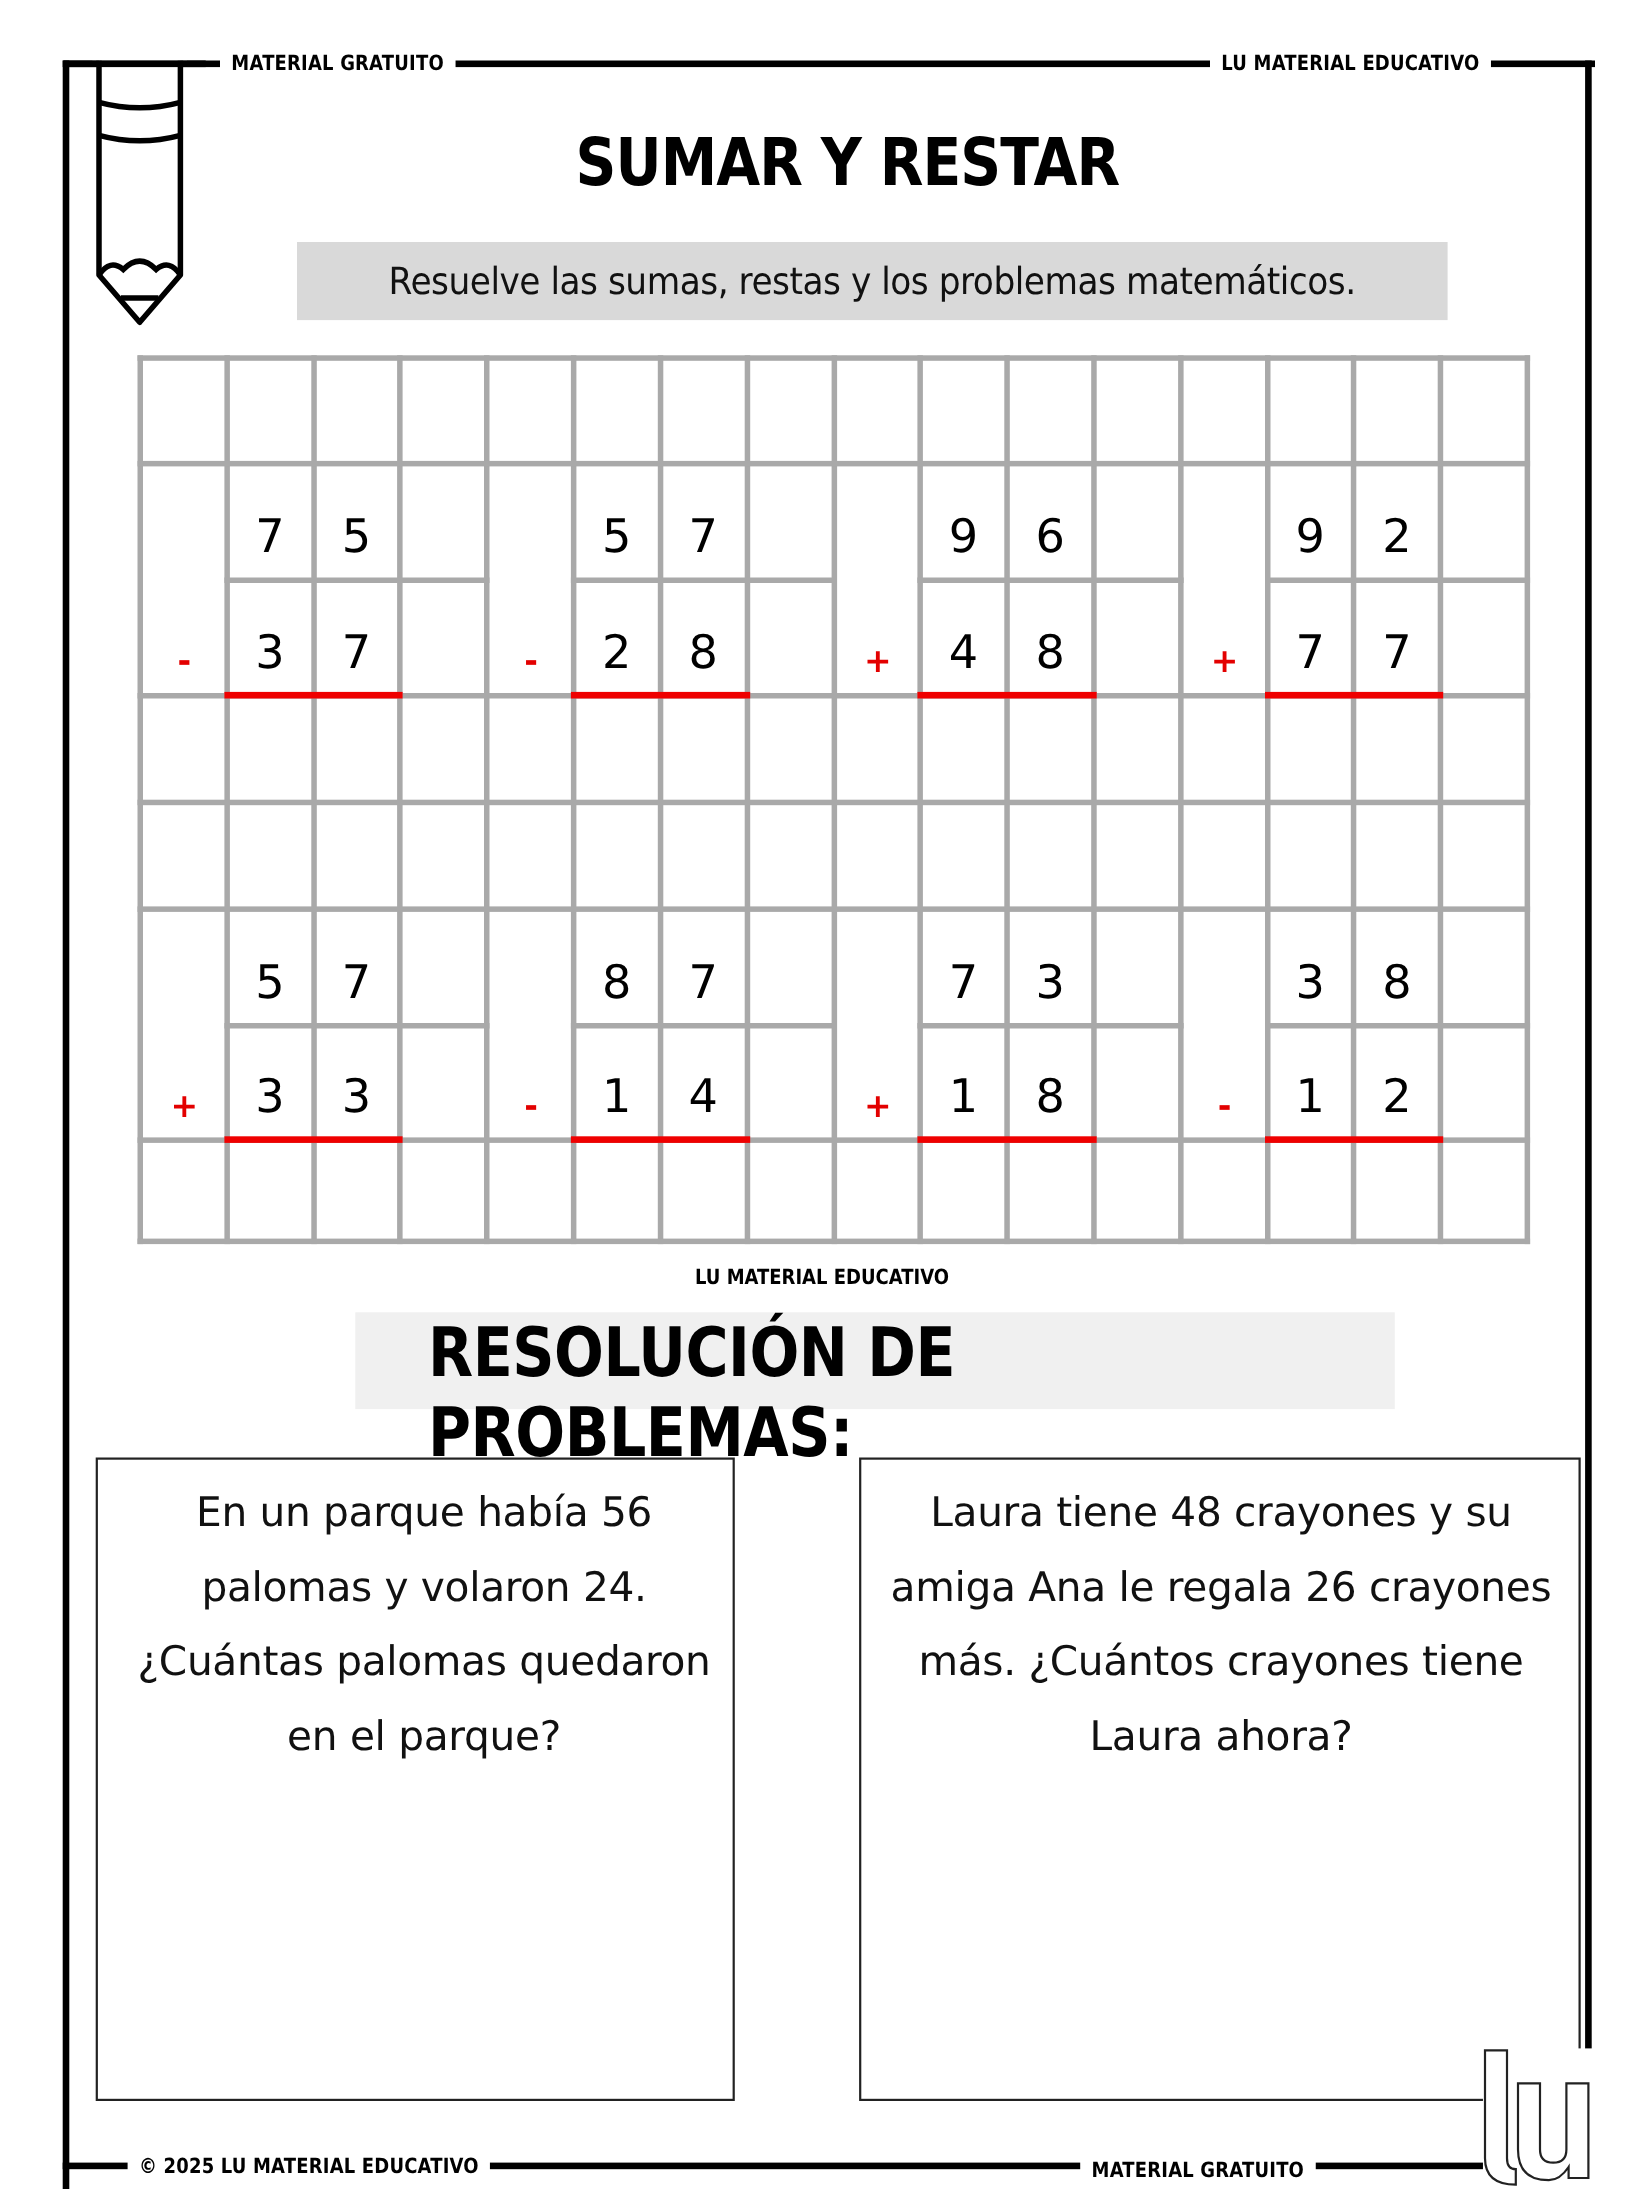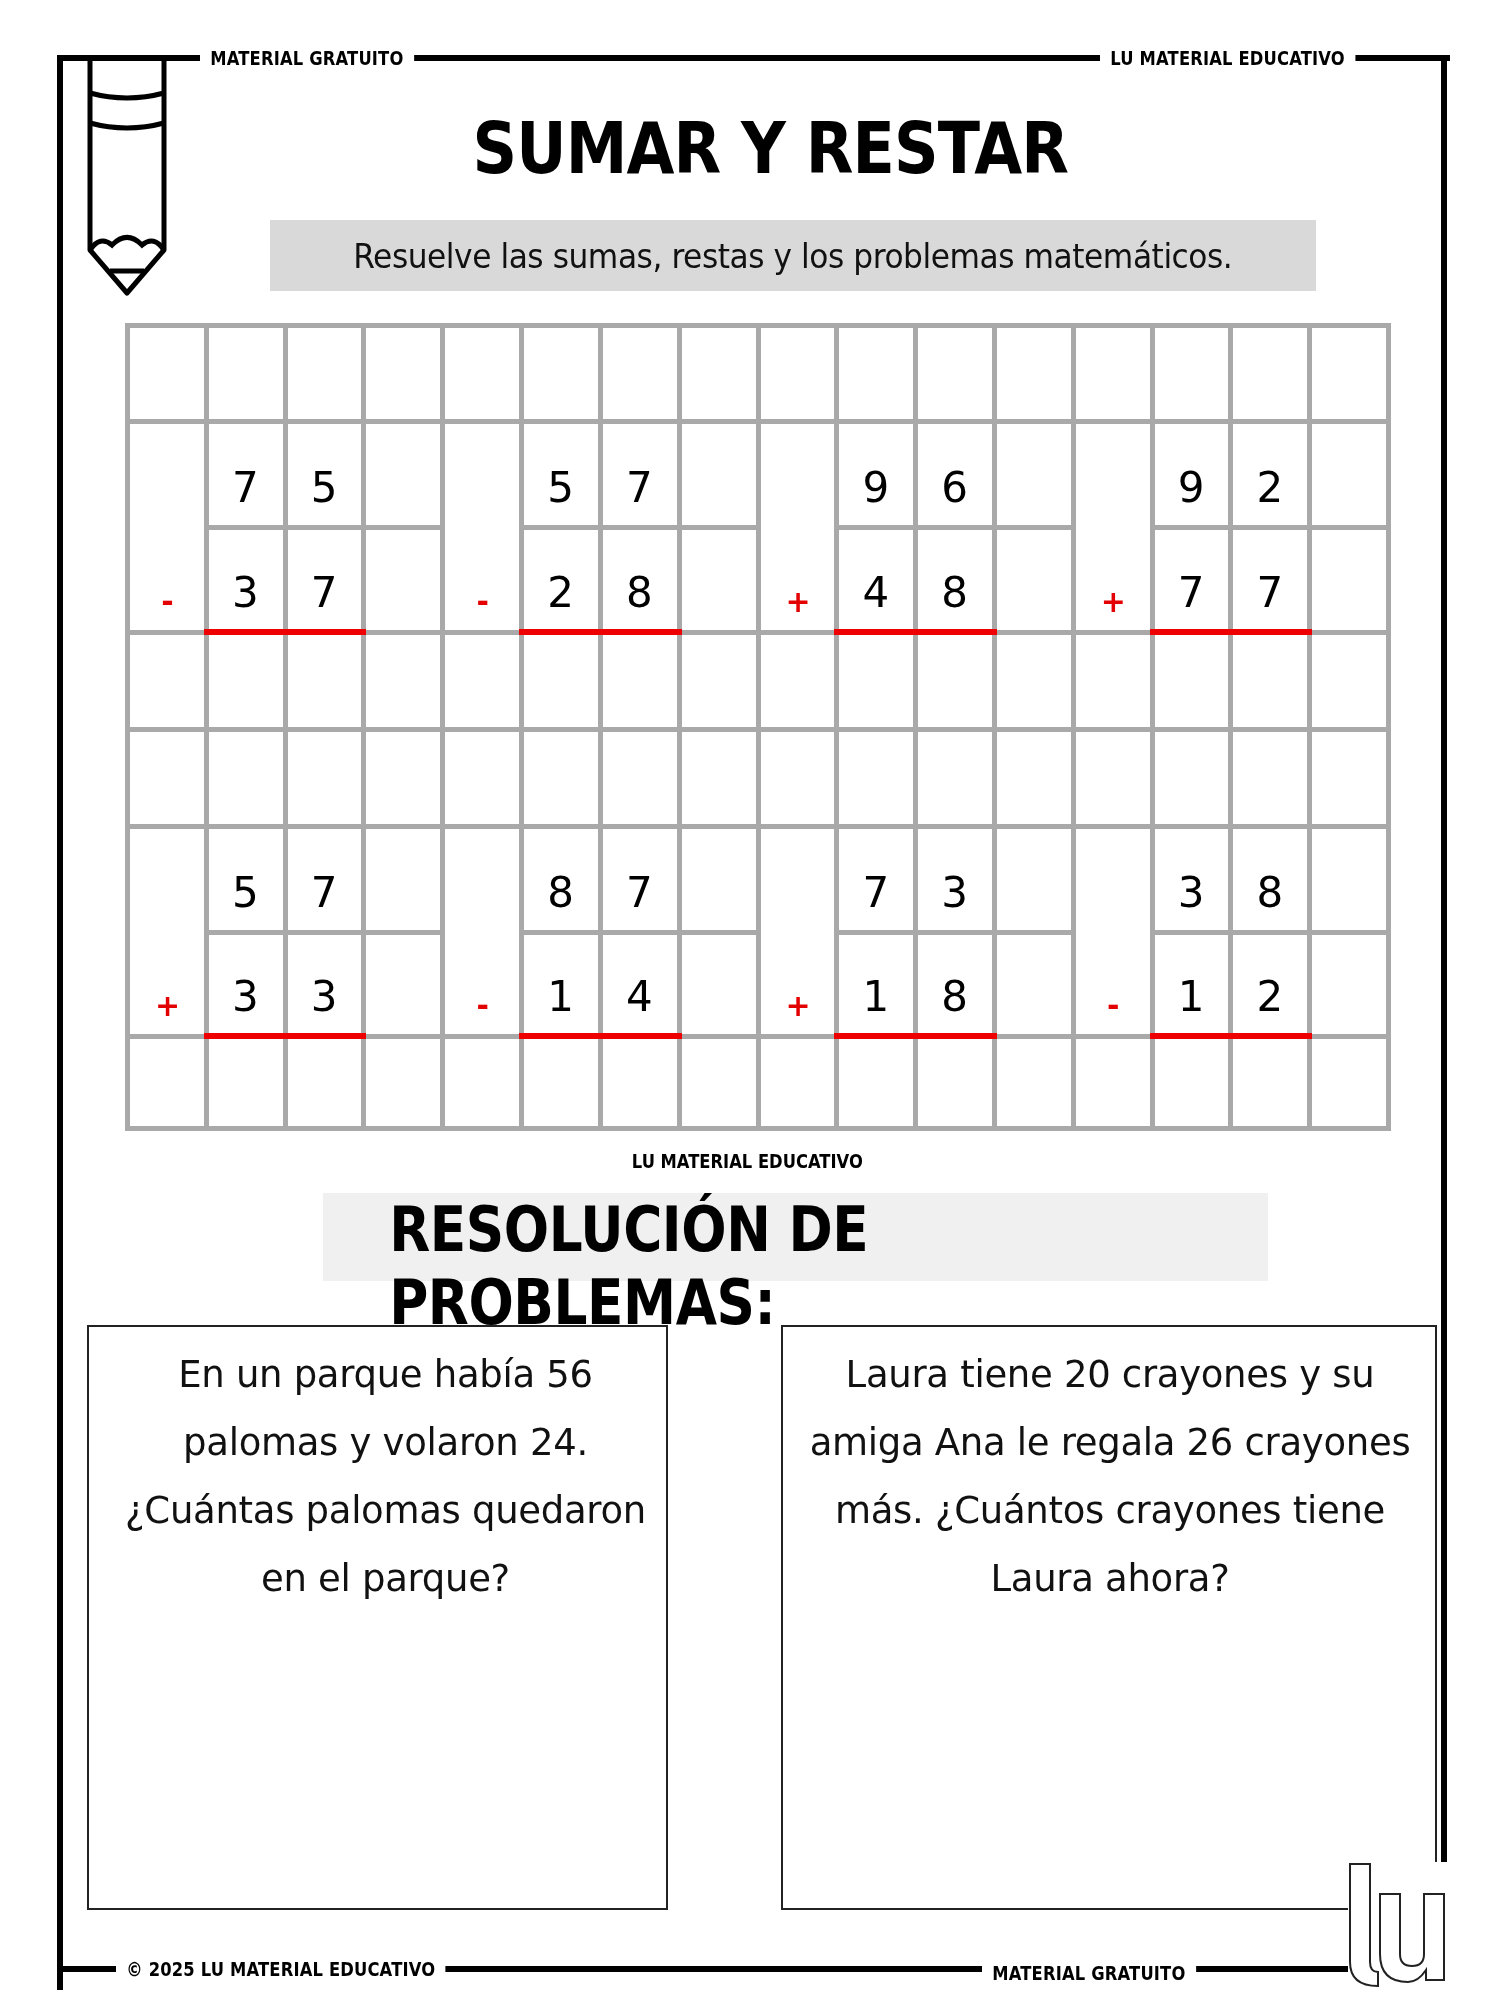--- a/index.html
+++ b/index.html
@@ -4,21 +4,21 @@
 <style>
   html, body { margin: 0; padding: 0; background: #ffffff; }
   body { width: 1500px; height: 2000px; position: relative; overflow: hidden; font-family: "DejaVu Sans", sans-serif; color: #000; }
   .abs { position: absolute; }
 
   
   .frame-line { position: absolute; background: #000; }
   .frame-label { position: absolute; font-family: "DejaVu Sans", sans-serif; font-weight: bold; font-size: 19px; letter-spacing: 0.2px; background: #fff; padding: 0 12px; line-height: 22px; white-space: nowrap; transform: scaleX(0.86); transform-origin: left center; }
 
   
-  .title { position: absolute; left: 0; width: 1500px; top: 98px; text-align: center; font-family: "DejaVu Sans", sans-serif; font-weight: bold; font-size: 72px; letter-spacing: -1px; line-height: 100px; }
+  .title { position: absolute; left: 0; width: 1500px; top: 98px; text-align: center; font-family: "DejaVu Sans", sans-serif; font-weight: bold; font-size: 60px; letter-spacing: -1px; line-height: 100px; }
   .title span { display: inline-block; transform: scaleX(0.86); margin-left: 40px; }
   .instruction { position: absolute; left: 270px; top: 220px; width: 1046px; height: 71px; background: #d9d9d9; display: flex; align-items: center; justify-content: center; }
   .instruction span { font-family: "DejaVu Sans", sans-serif; font-size: 34px; letter-spacing: -0.5px; transform: scaleX(0.92); display: inline-block; color: #111; }
 
   
   .grid { position: absolute; left: 125px; top: 323px; width: 1266px; height: 808px; }
   .gl-v, .gl-h { position: absolute; background: #a9a9a9; }
   .gl-v { width: 5px; }
   .gl-h { height: 5px; }
   .red-line { position: absolute; height: 6px; background: #ef0000; }
@@ -157,20 +157,20 @@
 <div class="caption"><span>LU MATERIAL EDUCATIVO</span></div>
 
 <div class="section-heading">
     <span>RESOLUCIÓN DE PROBLEMAS:</span>
   </div>
 
 <div class="problem-box" style="left:87px; width:581px;">
   <div class="problem-text" style="margin-left:28px; margin-right:12px;">En un parque había 56 palomas y volaron 24. ¿Cuántas palomas quedaron en el parque?</div>
 </div>
 <div class="problem-box" style="left:781px; width:656px;">
-  <div class="problem-text" style="margin-left:12px; margin-right:10px;">Laura tiene 20 crayones y su amiga Ana le regala 26 crayones más. ¿Cuántos crayones tiene Laura ahora?</div>
+  <div class="problem-text" style="margin-left:12px; margin-right:10px;">Laura tiene 48 crayones y su amiga Ana le regala 26 crayones más. ¿Cuántos crayones tiene Laura ahora?</div>
 </div>
 
 <svg class="lu-logo" viewBox="0 0 110 126">
   <rect x="0" y="0" width="110" height="126" fill="#fff"></rect>
   <path d="M2 2 H22 V100 Q22 110 30 110 V124 Q2 124 2 100 Z" fill="#fff" stroke="#222" stroke-width="2"></path>
   <path d="M32 32 H52 V92 Q52 104 64 104 Q76 104 76 92 V32 H96 V118 H78 V108 Q70 120 60 120 Q32 120 32 92 Z" fill="#fff" stroke="#222" stroke-width="2"></path>
 </svg>
 
 </body></html>

